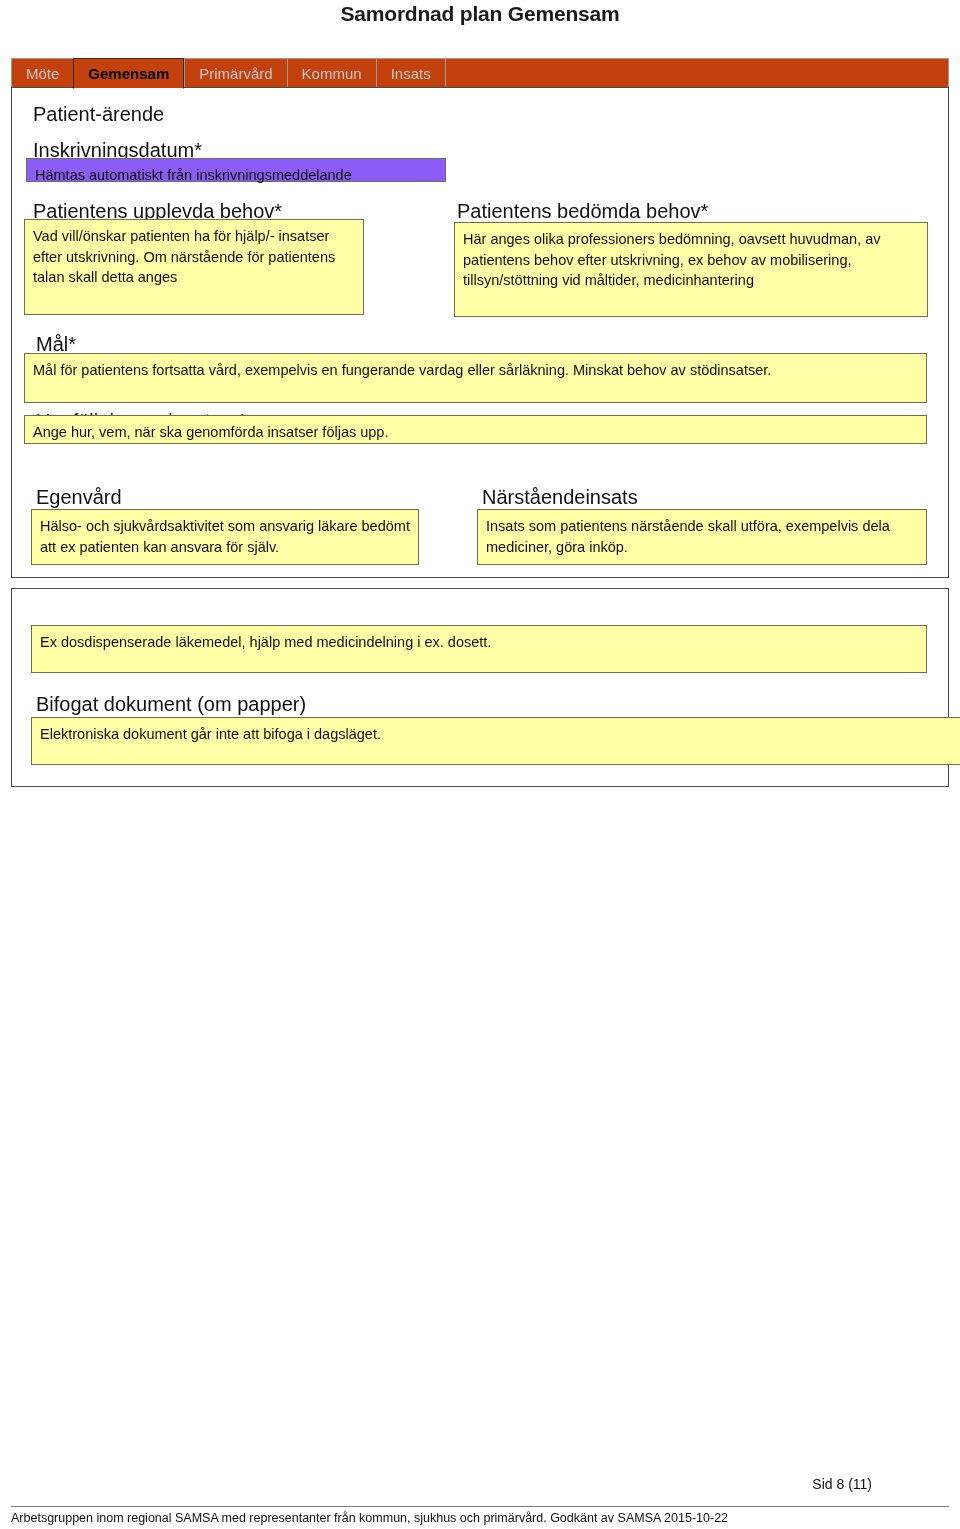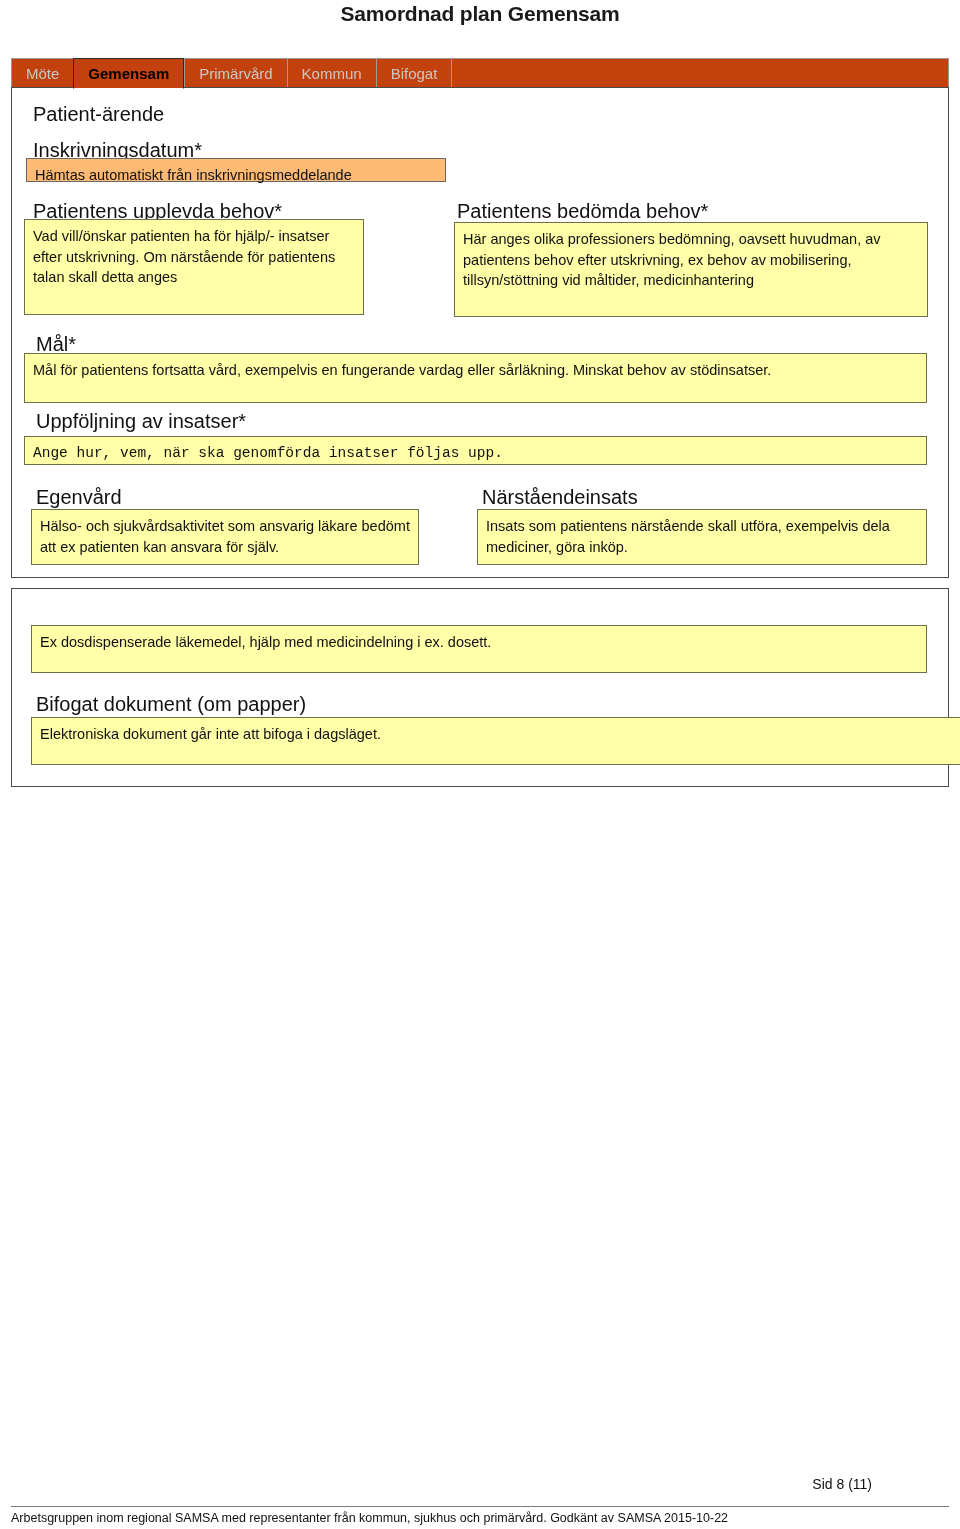--- a/index.html
+++ b/index.html
@@ -92,21 +92,21 @@
   
   .box {
     position: absolute;
     box-sizing: border-box;
     border: 1px solid #585858;
     font-size: 14.5px;
     line-height: 1.42;
     color: #111111;
     padding: 6px 8px 5px 8px;
   }
-  .box-white  { background: #fdba74; border-color: #6b6b6b; }
+  .box-white  { background: #8b5cf6; border-color: #6b6b6b; }
   .box-yellow { background: #ffffa8; border-color: #6e6e4a; }
   .box p { margin: 0; }
 
   
   .page-num {
     position: absolute;
     right: 88px;
     top: 1476px;
     font-size: 14px;
     color: #111111;
@@ -132,21 +132,21 @@
 </head>
 <body>
 
 <div class="doc-title">Samordnad plan Gemensam</div>
 
 <div class="tabstrip">
   <div class="tab">Möte</div>
   <div class="tab tab-active">Gemensam</div>
   <div class="tab">Primärvård</div>
   <div class="tab">Kommun</div>
-  <div class="tab">Bifogat</div>
+  <div class="tab">Insats</div>
   <div class="tab tab-filler"></div>
 </div>
 
 <div class="panel" id="panel-main"></div>
 
 <div class="fld-label" style="left:33px; top:104px;">Patient-ärende</div>
 
 <div class="fld-label" style="left:33px; top:140px;">Inskrivningsdatum*</div>
 <div class="box box-white" style="left:26px; top:158px; width:420px; height:24px;">
   <p>Hämtas automatiskt från inskrivningsmeddelande</p>
@@ -161,21 +161,21 @@
 <div class="box box-yellow" style="left:438px; top:222px; width:474px; height:95px;margin-left:16px;">
   <p>Här anges olika professioners bedömning, oavsett huvudman, av patientens behov efter utskrivning, ex behov av mobilisering, tillsyn/stöttning vid måltider, medicinhantering</p>
 </div>
 
 <div class="fld-label" style="left:36px; top:334px;">Mål*</div>
 <div class="box box-yellow" style="left:24px; top:353px; width:903px; height:50px;">
   <p>Mål för patientens fortsatta vård, exempelvis en fungerande vardag eller sårläkning. Minskat behov av stödinsatser.</p>
 </div>
 
 <div class="fld-label" style="left:36px; top:411px;">Uppföljning av insatser*</div>
-<div class="box box-yellow" style="left:24px; top:436px; width:903px; height:29px;font-family:Liberation Mono, monospace;">
+<div class="box box-yellow" style="left:24px; top:415px; width:903px; height:29px;">
   <p>Ange hur, vem, när ska genomförda insatser följas upp.</p>
 </div>
 
 <div class="fld-label" style="left:36px; top:487px;">Egenvård</div>
 <div class="box box-yellow" style="left:31px; top:509px; width:388px; height:56px;">
   <p>Hälso- och sjukvårdsaktivitet som ansvarig läkare bedömt att ex patienten kan ansvara för själv.</p>
 </div>
 
 <div class="fld-label" style="left:482px; top:487px;">Närståendeinsats</div>
 <div class="box box-yellow" style="left:477px; top:509px; width:450px; height:56px;">

